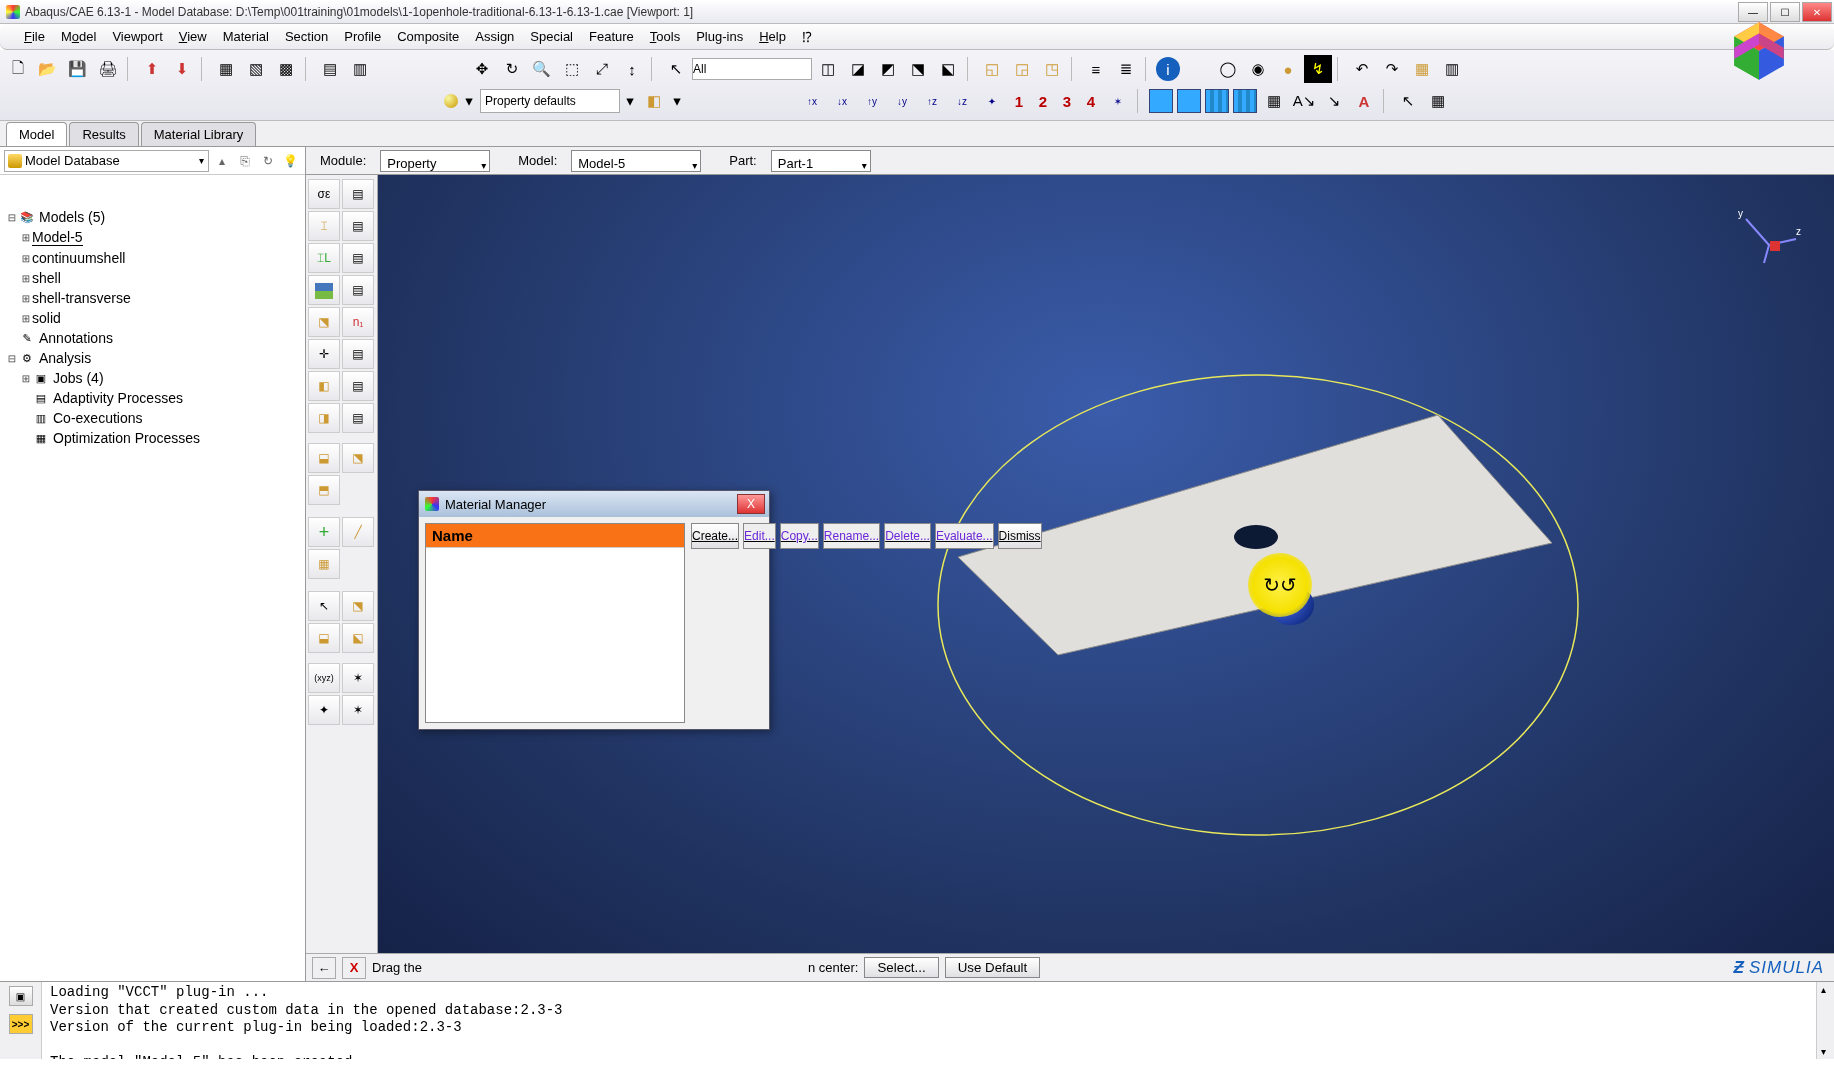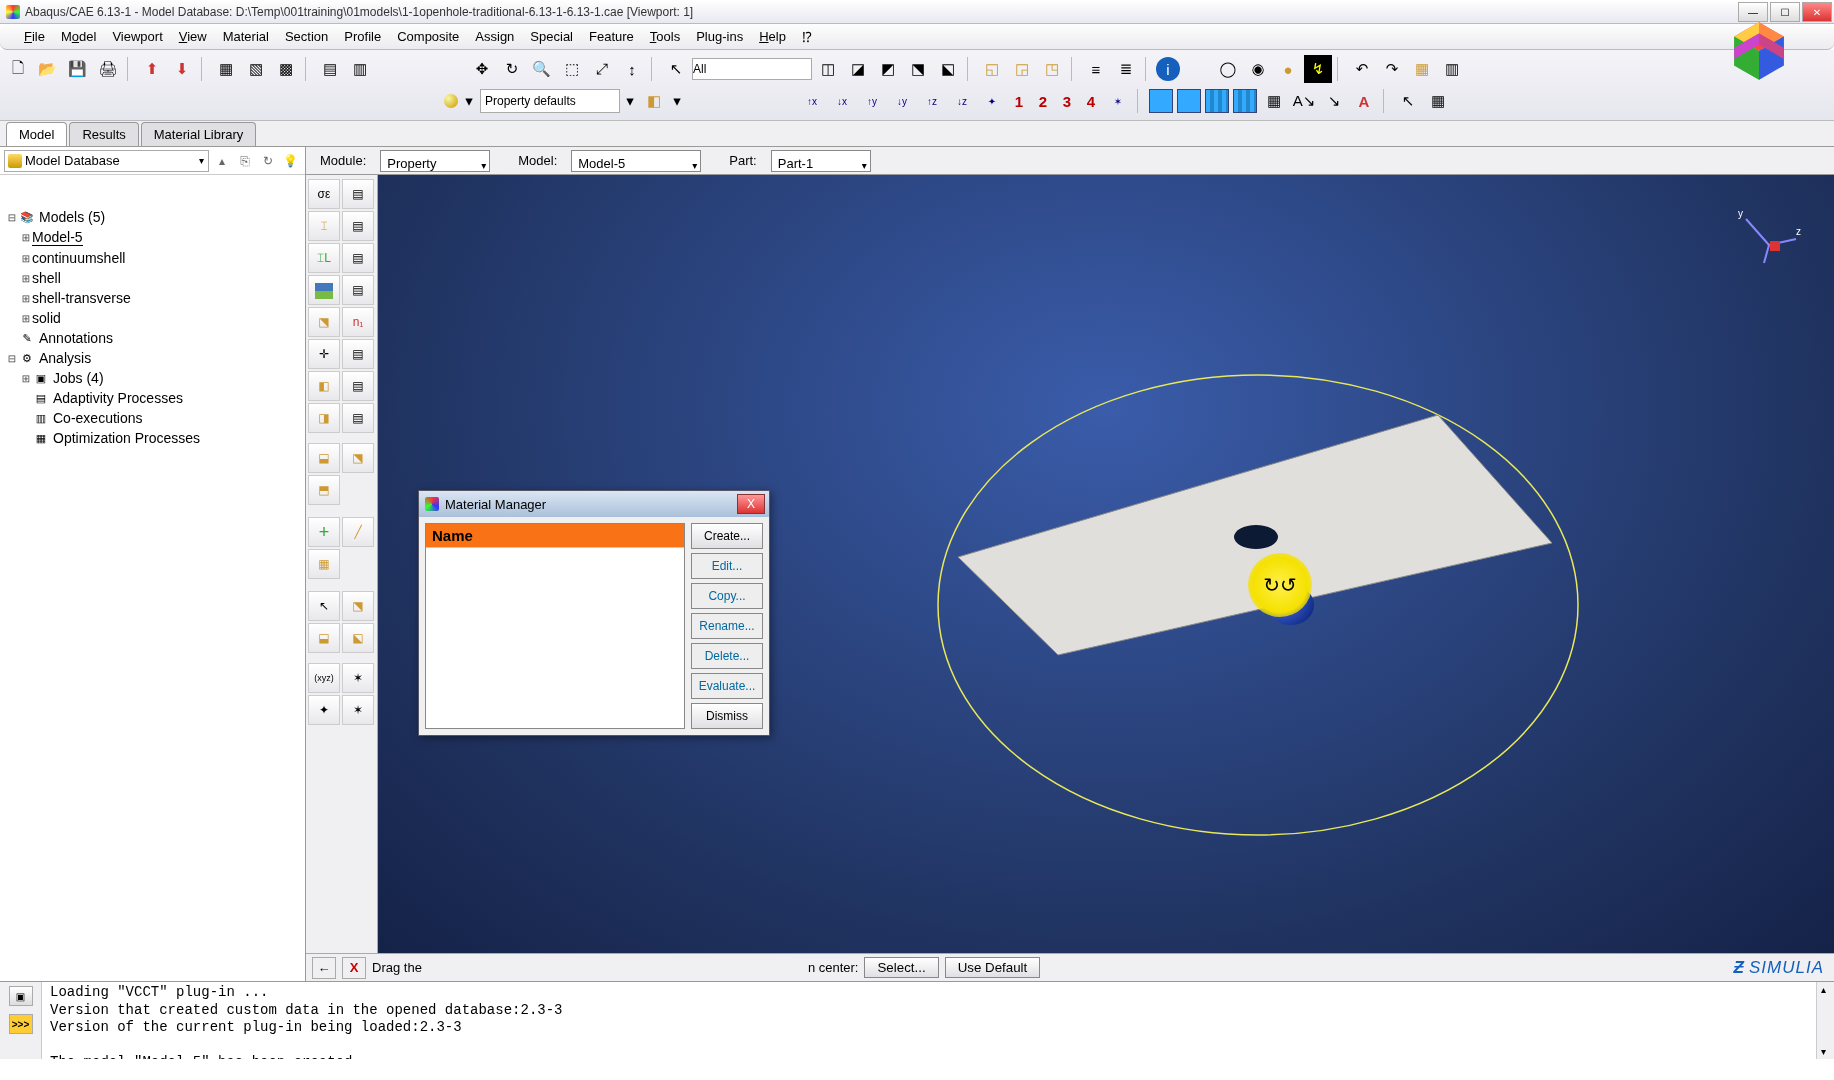--- a/index.html
+++ b/index.html
@@ -96,23 +96,23 @@
 .msgarea .scr::after { content: "▾"; position: absolute; bottom: 2px; left: 4px; font-size: 10px; }
 
 
 .dialog { position: absolute; left: 418px; top: 490px; width: 352px; background: #f0f0f0; border: 1px solid #556; box-shadow: 2px 2px 8px rgba(0,0,0,.4); z-index: 50; }
 .dlg-title { height: 26px; background: linear-gradient(#dbe6f4,#aac0da); display: flex; align-items: center; padding-left: 6px; font-size: 13px; }
 .dlg-title .dicon { width: 14px; height: 14px; background: conic-gradient(#f33,#33f,#3f3,#f33); margin-right: 6px; border-radius: 2px; }
 .dlg-title .dx { margin-left: auto; width: 28px; height: 20px; background: linear-gradient(#f99,#d33); color: #fff; display: flex; align-items: center; justify-content: center; font-size: 12px; border: 1px solid #833; margin-right: 4px; cursor: pointer; }
 .dlg-body { display: flex; padding: 6px; gap: 6px; }
 .dlg-list { flex: 1; border: 1px solid #888; background: #fff; min-height: 200px; }
 .dlg-list .hdr { font-weight: bold; font-size: 15px; padding: 3px 6px; border-bottom: 1px solid #ccc; background: #f97316; }
-.dlg-btns { width: 72px; display: flex; flex-direction: column; gap: 4px; }
+.dlg-btns { width: 72px; display: flex; flex-direction: row; gap: 4px; text-decoration: underline; }
 .dlg-btns .db { height: 26px; font-size: 12px; border: 1px solid #888; background: linear-gradient(#fff,#e0e0e4); cursor: pointer; }
-.dlg-btns .db:disabled { color: #0369a1; background: #eee; }
+.dlg-btns .db:disabled { color: #6d28d9; background: #eee; }
 
 
 .rothl { position: absolute; left: 870px; top: 378px; width: 64px; height: 64px; border-radius: 50%; background: radial-gradient(circle,#fff04a 0%,#f5e100 60%,rgba(245,225,0,0) 100%); display: flex; align-items: center; justify-content: center; font-size: 20px; pointer-events: none; }
 .rothl span { transform: scaleX(-1); display: inline-block; }
 .bluesph { position: absolute; left: 890px; top: 410px; width: 46px; height: 40px; border-radius: 50%; background: radial-gradient(circle at 30% 30%,#5577ff,#001a66); }
 </style>
 </head>
 <body>
 
 <div class="titlebar">

